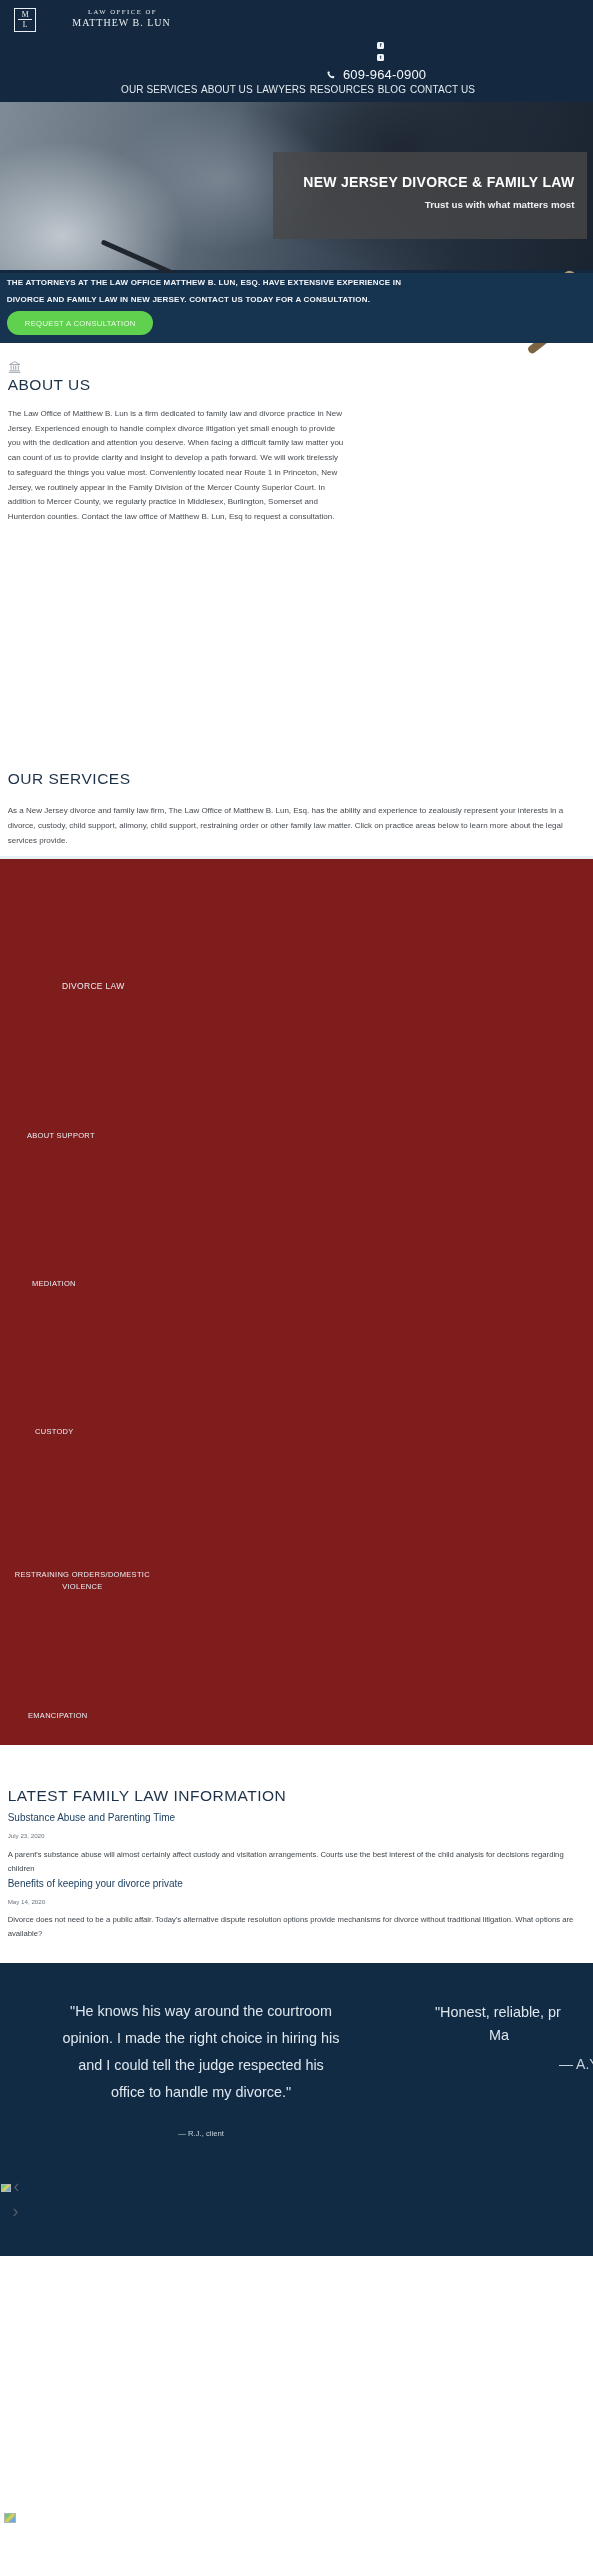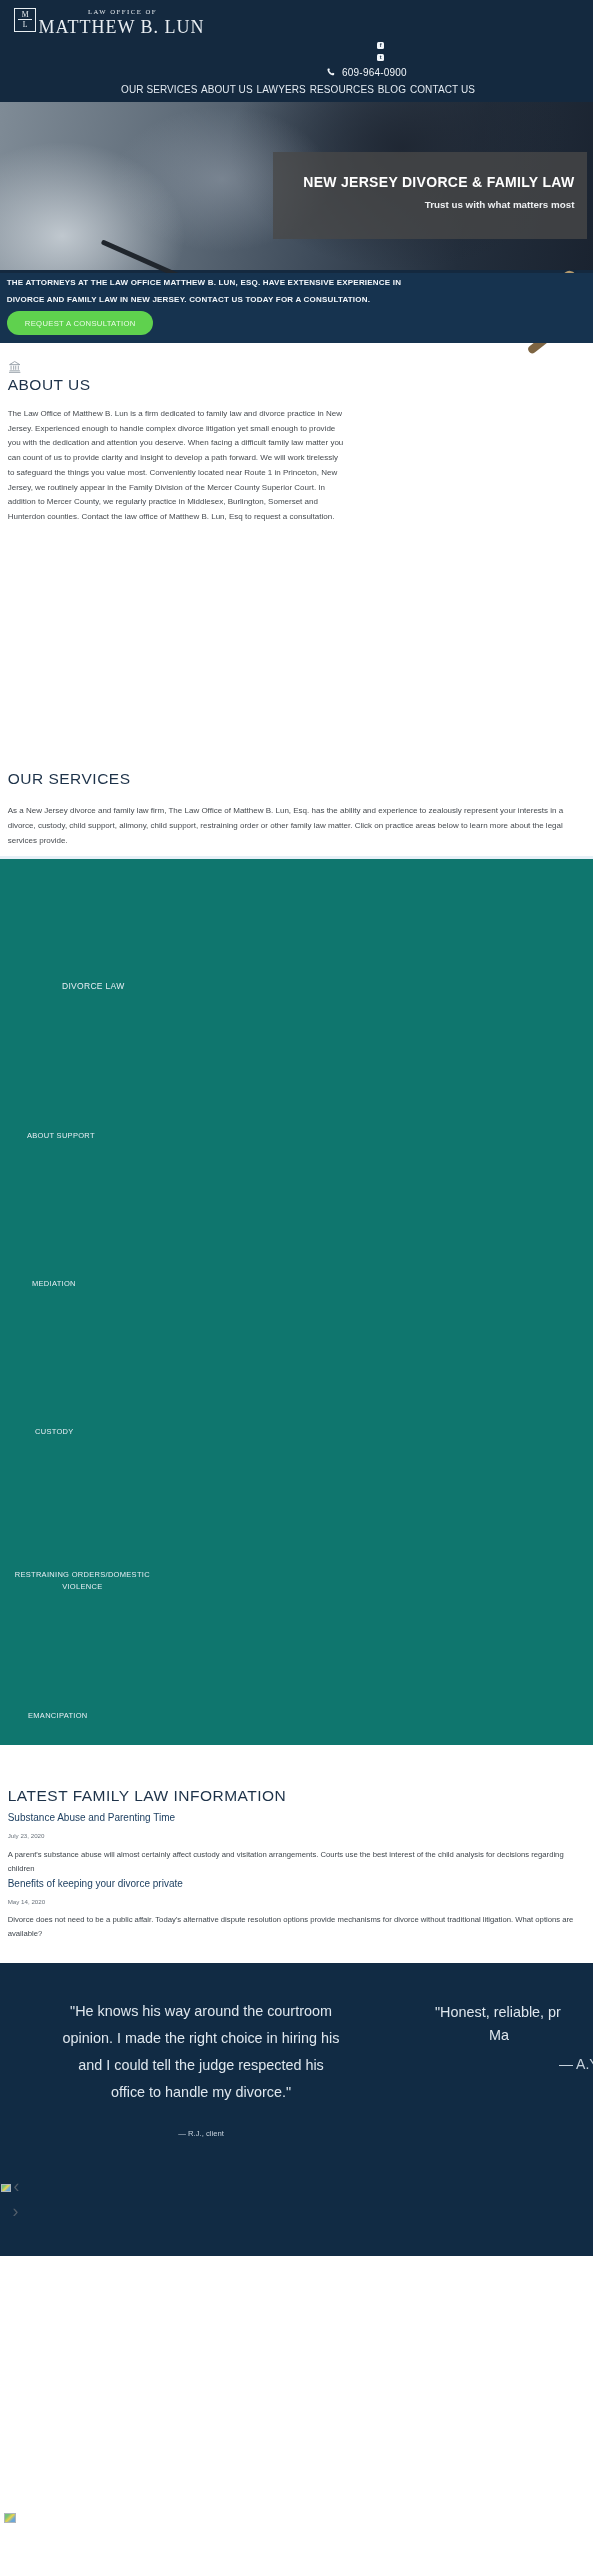--- a/index.html
+++ b/index.html
@@ -9,26 +9,26 @@
   
   .header{position:absolute;left:0;top:0;width:594px;height:98px;background:#14293F;}
   .logo-box{position:absolute;left:14.4px;top:8.2px;width:19.6px;height:21.6px;border:1px solid #E9EEF2;color:#E9EEF2;
     font-family:"Liberation Serif", serif;text-align:center;line-height:1;}
   .logo-box .mono-top{display:block;font-size:7.7px;padding-top:1.5px;}
   .logo-box .mono-line{display:block;width:13.4px;height:0.5px;background:#E9EEF2;margin:1px auto;}
   .logo-box .mono-bot{display:block;font-size:7.7px;}
   .logo-line1{position:absolute;left:66px;top:8.2px;width:113px;text-align:center;color:#E9EEF2;
     font-family:"Liberation Serif", serif;font-size:6.7px;letter-spacing:1.5px;}
   .logo-line2{position:absolute;left:34px;top:16.5px;width:175px;text-align:center;color:#E9EEF2;
-    font-family:"Liberation Serif", serif;font-size:18px;letter-spacing:1px;}
+    font-family:"Liberation Serif", serif;font-size:10px;letter-spacing:1px;}
   .hdr-social-fb{position:absolute;left:377px;top:40px;}
   .hdr-social-tw{position:absolute;left:377px;top:52px;}
   .sq-icon{display:inline-block;width:7.2px;height:7.2px;background:#F2F6FA;border-radius:1.5px;color:#14293F;
     font-size:5.7px;font-weight:bold;text-align:center;line-height:7.2px;}
-  .hdr-phone-row{position:absolute;left:327px;top:66px;height:10.3px;color:#F2F6FA;font-size:10px;}
+  .hdr-phone-row{position:absolute;left:327px;top:66px;height:10.3px;color:#F2F6FA;font-size:13px;}
   .phone-glyph{display:inline-block;vertical-align:middle;margin-right:4.6px;}
   .hdr-phone-num{display:inline-block;vertical-align:middle;letter-spacing:0.2px;}
   .hdr-nav{position:absolute;left:121px;top:84px;width:361px;color:#E3EAF1;font-size:10px;letter-spacing:0.1px;}
   .hdr-nav span{margin-right:1px;cursor:pointer;}
 
   
   .hero{position:absolute;left:0;top:98px;width:594px;height:175px;background:#14293F;}
   .hero-photo{position:absolute;left:0;top:4.1px;right:0;bottom:3.1px;
     background:
       radial-gradient(ellipse 175px 134px at 62px 134px, rgba(206,213,219,0.85), rgba(206,213,219,0) 70%),
@@ -57,21 +57,21 @@
   
   .about-icon{position:absolute;left:8.2px;top:360px;width:13.4px;height:13.4px;}
   .section-heading{position:absolute;color:#1D3249;font-size:15.5px;letter-spacing:0.5px;font-weight:500;}
   .about-heading{left:7.7px;top:376px;}
   .about-body{position:absolute;left:7.7px;top:407px;width:337px;color:#464B50;font-size:8px;line-height:14.7px;}
 
   
   .services-heading{left:7.7px;top:770px;}
   .services-intro{position:absolute;left:7.7px;top:803px;width:577px;color:#464B50;font-size:8px;line-height:15px;}
   .services-divider{position:absolute;left:0;top:856px;width:594px;height:3.1px;background:#E6F0F7;}
-  .services-navy{position:absolute;left:0;top:859px;width:594px;height:886px;background:#0f766e;}
+  .services-navy{position:absolute;left:0;top:859px;width:594px;height:886px;background:#7f1d1d;}
   .svc{position:absolute;color:#E8EEF4;font-size:7.5px;letter-spacing:0.3px;font-weight:500;cursor:pointer;}
   .svc-0{left:62px;top:122px;font-size:8.5px;}
   .svc-1{left:27px;top:272px;}
   .svc-2{left:32px;top:420px;}
   .svc-3{left:35px;top:568px;}
   .svc-4{left:10.3px;top:710px;width:144px;text-align:center;line-height:12px;}
   .svc-5{left:28px;top:852px;}
 
   
   .blog-heading{left:7.7px;top:1787px;}

